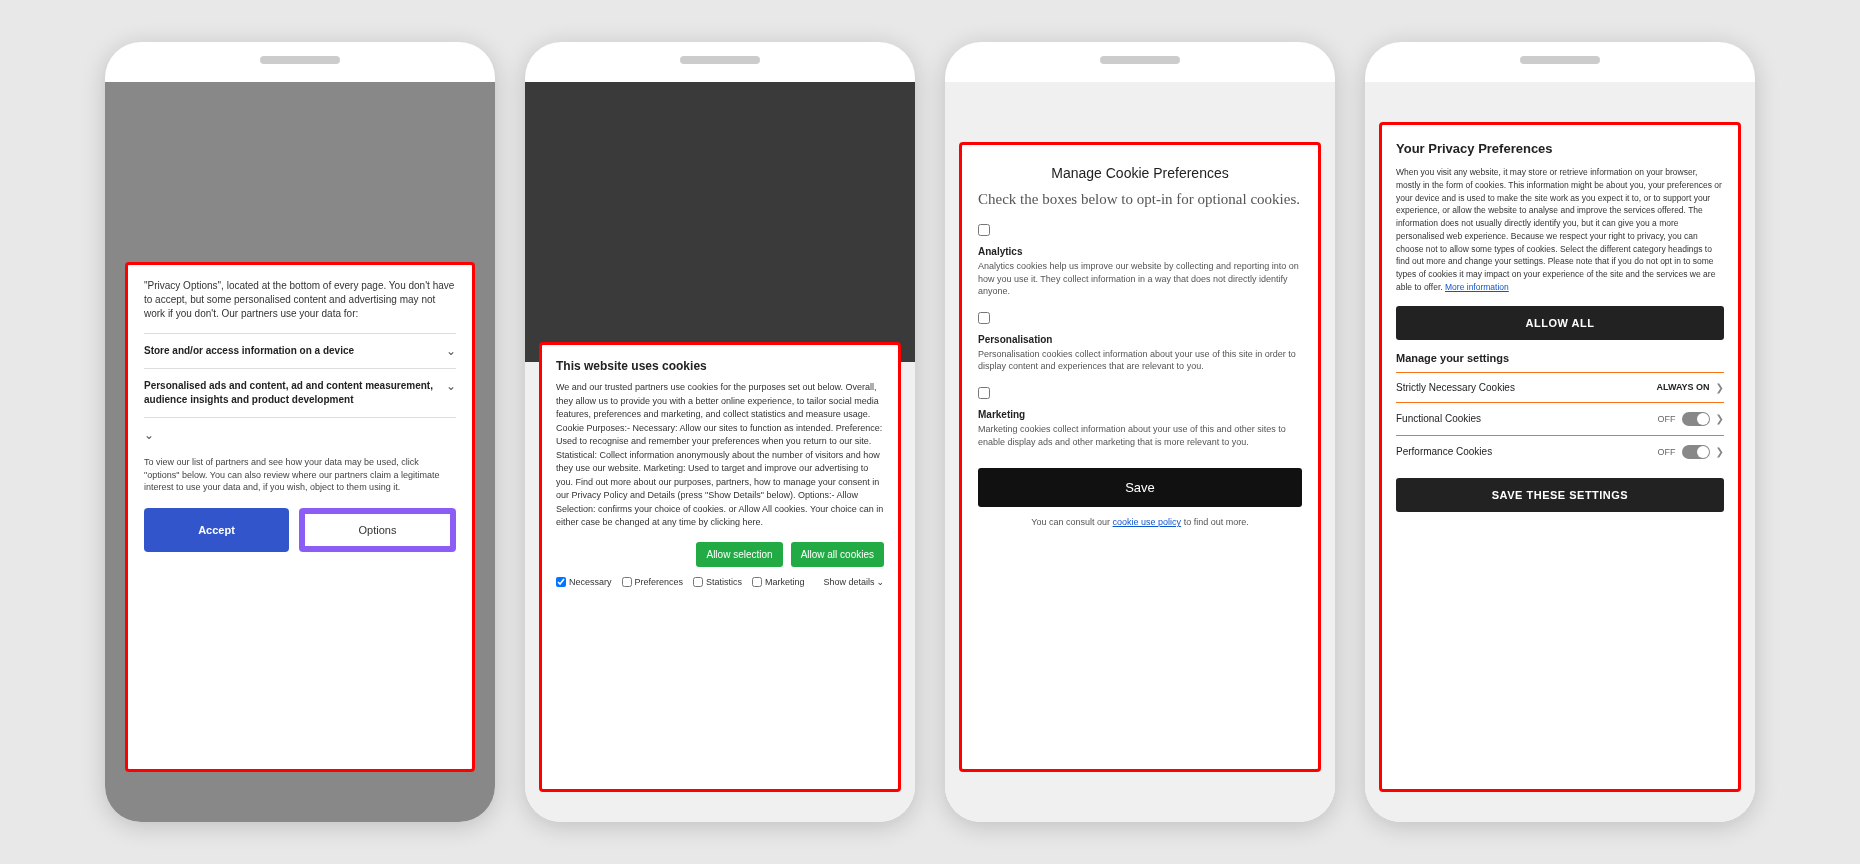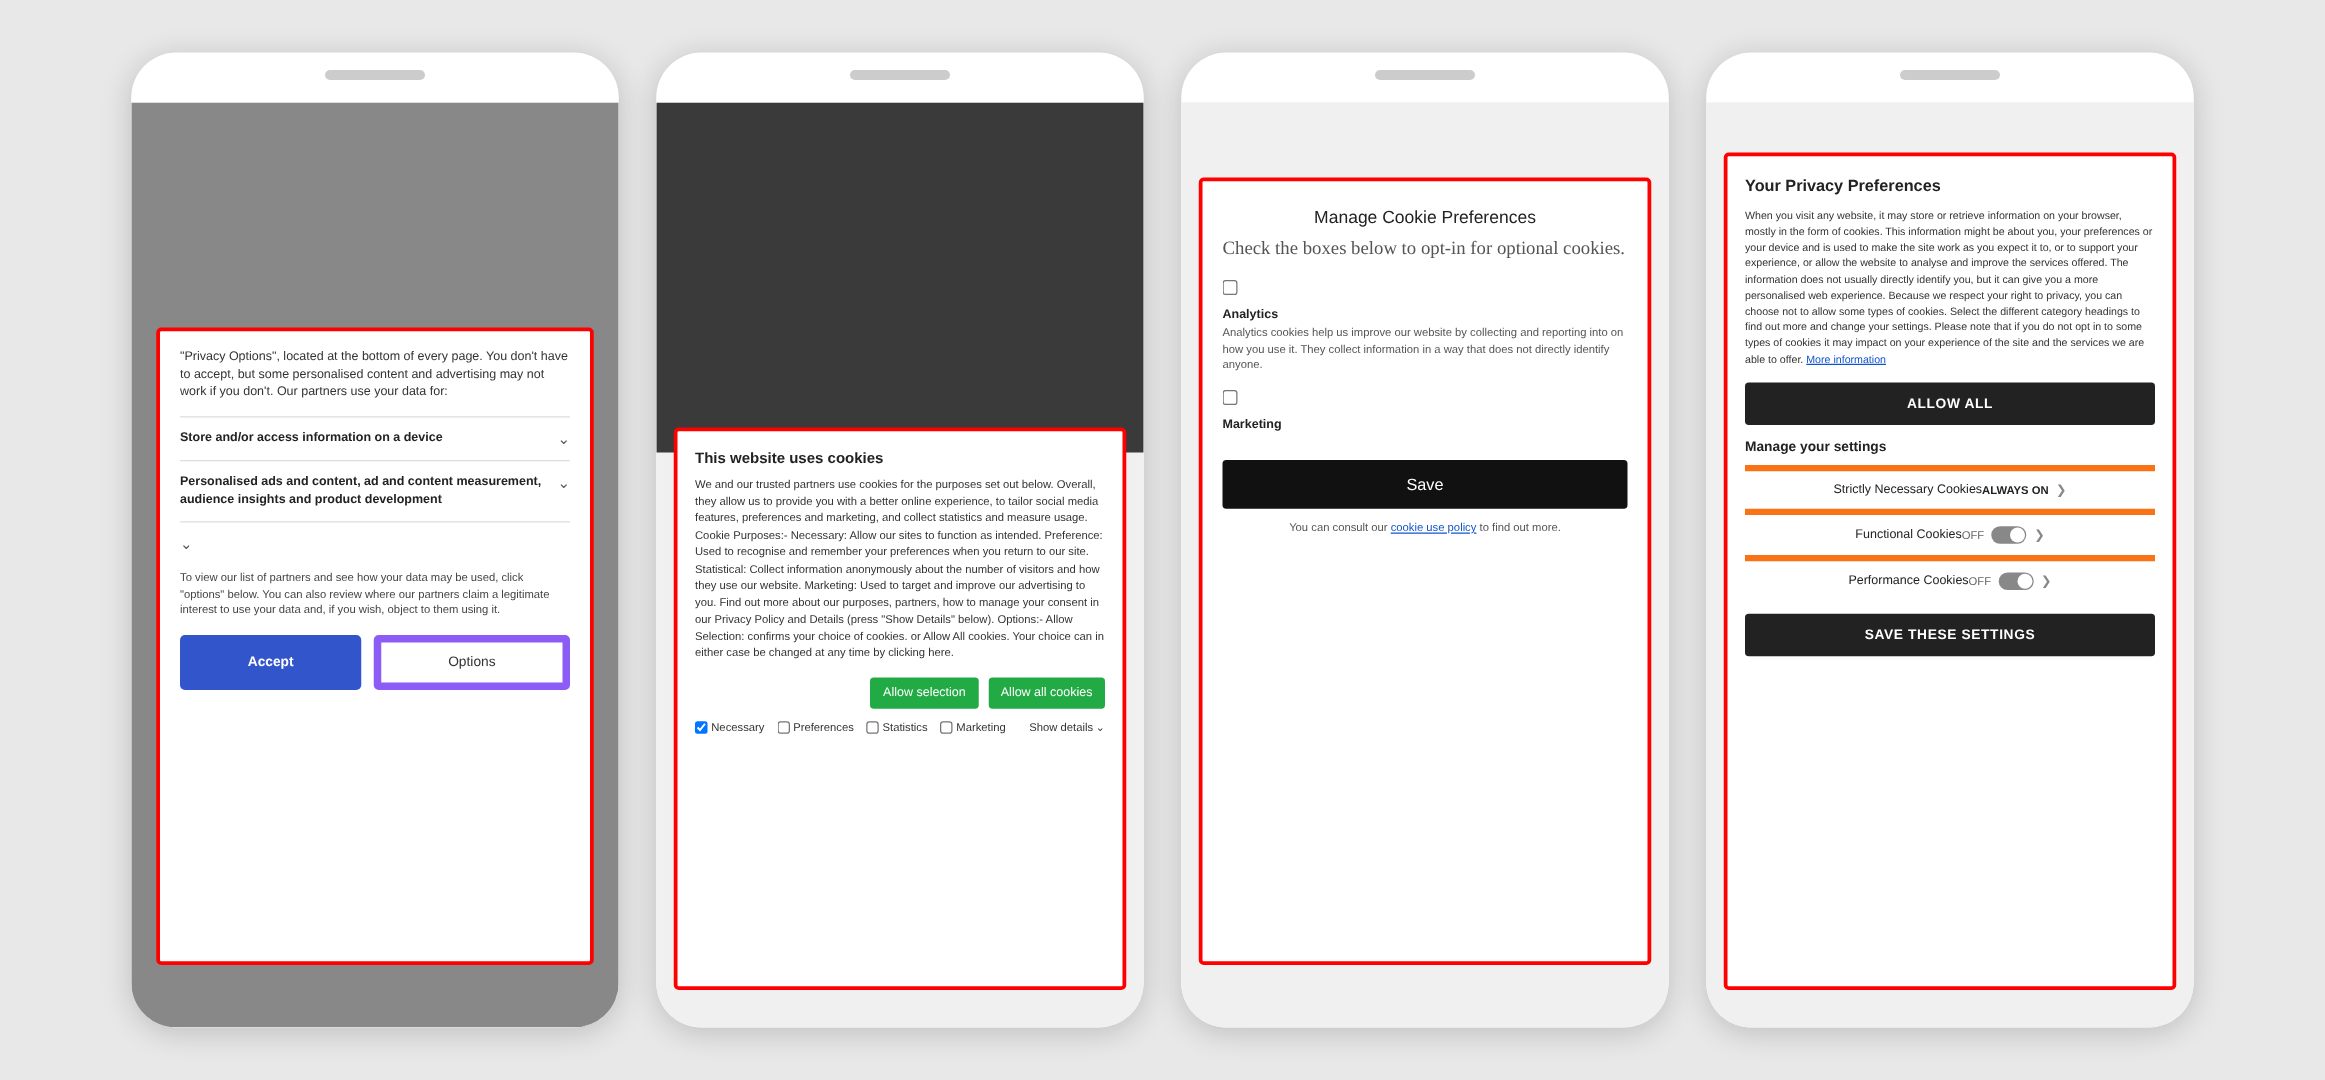--- a/index.html
+++ b/index.html
@@ -318,23 +318,23 @@
       margin-bottom: 12px;
     }
     .manage-settings-title {
       font-size: 11px;
       font-weight: bold;
       color: #222;
       margin-bottom: 8px;
     }
     .settings-row {
       display: flex;
-      justify-content: center;
+      justify-content: space-between;
       align-items: center;
-      border-top: 5px solid #f97316;
+      border-top: 1px solid #f97316;
       padding: 9px 0;
       font-size: 10px;
       color: #222;
     }
     .settings-row-right {
       display: flex;
       align-items: center;
       gap: 6px;
     }
     .always-on-label {
@@ -461,25 +461,33 @@
       <div class="phone3-subtitle">Check the boxes below to opt-in for optional cookies.</div>
 
       <div class="cookie-check-row">
         <input type="checkbox" style="">
         <div>
           <div class="cookie-check-label">Analytics</div>
           <div class="cookie-check-desc">Analytics cookies help us improve our website by collecting and reporting into on how you use it. They collect information in a way that does not directly identify anyone.</div>
         </div>
       </div>
 
+      <div class="cookie-check-row">
+        <input type="checkbox" style="">
+        <div>
+          <div class="cookie-check-label">Personalisation</div>
+          <div class="cookie-check-desc">Personalisation cookies collect information about your use of this site in order to display content and experiences that are relevant to you.</div>
+        </div>
+      </div>
 
       <div class="cookie-check-row">
         <input type="checkbox" style="">
         <div>
           <div class="cookie-check-label">Marketing</div>
+          <div class="cookie-check-desc">Marketing cookies collect information about your use of this and other sites to enable display ads and other marketing that is more relevant to you.</div>
         </div>
       </div>
 
       <button class="btn-save-black">Save</button>
       <div class="phone3-footer">
         <span>You can consult our</span>
         <a href="#">cookie use policy</a>
         <span>to find out more.</span>
       </div>
     </div>

